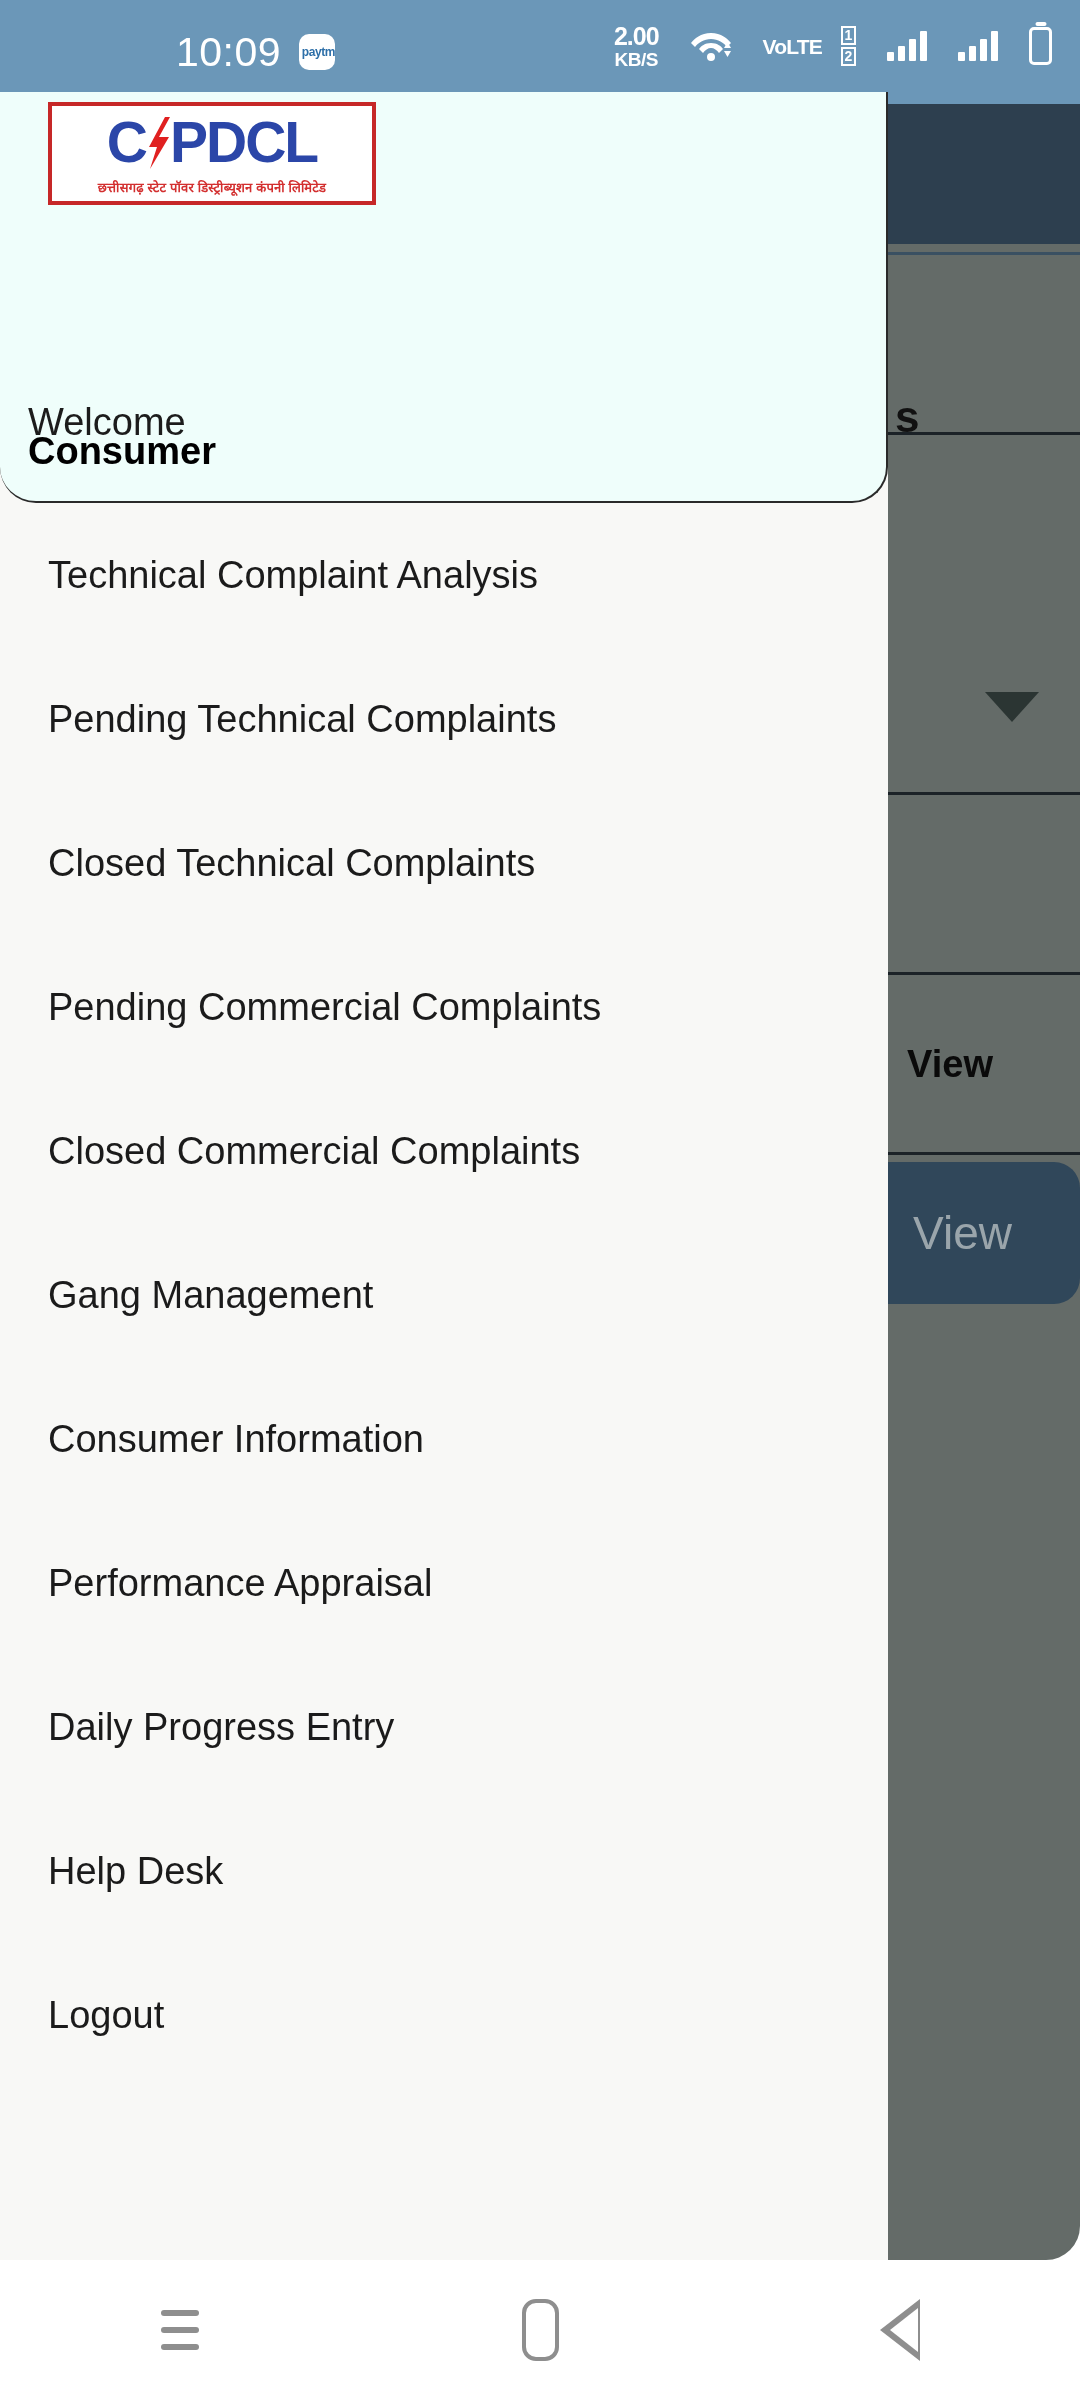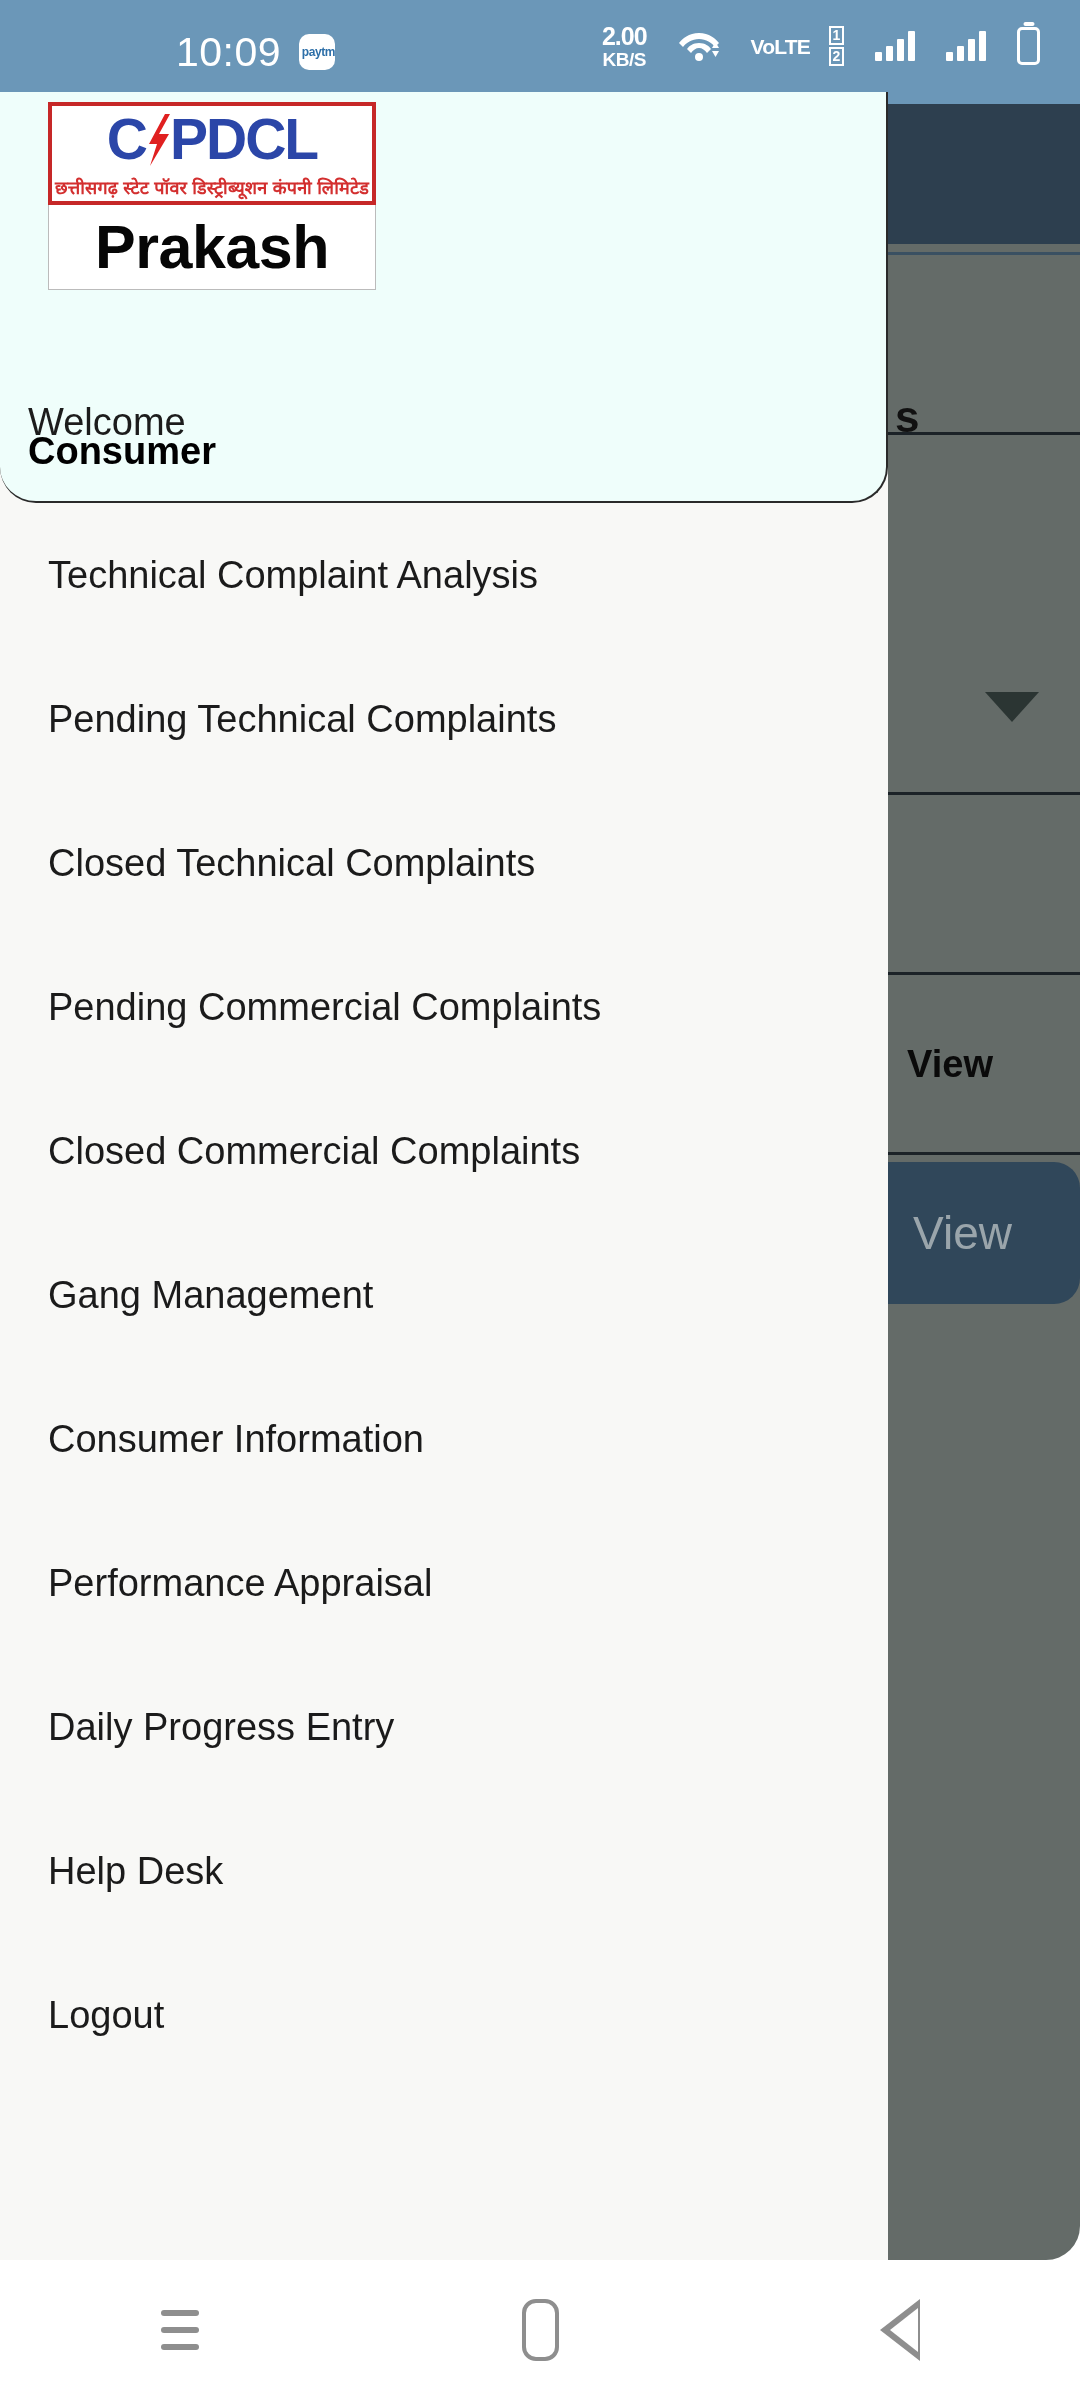--- a/index.html
+++ b/index.html
@@ -17,21 +17,21 @@
     background:#6b97b8; display:flex; align-items:center; color:#ffffff;
   }
   .sb-left{ display:flex; align-items:center; gap:18px; margin-left:176px; }
   .sb-clock{ font-size:41px; letter-spacing:.5px; font-weight:400; line-height:1; }
   .paytm-icon{
     width:36px; height:36px; background:#ffffff; border-radius:10px;
     display:flex; align-items:center; justify-content:flex-end;
   }
   .paytm-icon span{ font-size:12px; font-weight:700; color:#2d6fa8; letter-spacing:-.4px; }
   .sb-right{
-    position:absolute; right:40px; top:0; height:92px;
+    position:absolute; right:28px; top:0; height:92px;
     display:flex; align-items:center; gap:31px;
   }
   .netspeed{ display:flex; flex-direction:column; align-items:center; line-height:1; }
   .netspeed .n1{ font-size:25px; font-weight:700; letter-spacing:-1px; }
   .netspeed .n2{ font-size:19px; font-weight:700; letter-spacing:-.5px; margin-top:1px; }
   .volte{ display:flex; flex-direction:column; line-height:1; align-items:flex-start; }
   .volte .v-row{ display:flex; align-items:center; gap:1px; }
   .volte .v-txt{ font-size:21px; font-weight:700; letter-spacing:-.8px; }
   .volte .v-num{
     font-size:14px; font-weight:700; border:2px solid #ffffff; color:#ffffff;
@@ -106,21 +106,21 @@
     display:flex; flex-direction:column; align-items:center; justify-content:center;
   }
   .logo-wordmark{
     display:flex; align-items:center; justify-content:center;
     font-size:57px; font-weight:700; color:#2b46a8; letter-spacing:-2px;
     line-height:1; height:62px;
   }
   .bolt{ display:inline-block; width:30px; height:56px; position:relative; margin:0 -3px; }
   .bolt svg{ position:absolute; left:0; top:0; }
   .logo-sub{
-    font-size:18px; color:#d32f2f; font-weight:700; letter-spacing:.2px;
+    font-size:13px; color:#d32f2f; font-weight:700; letter-spacing:.2px;
     margin-top:4px; white-space:nowrap;
   }
   .prakash-card{
     position:absolute; left:48px; top:113px; width:328px; height:85px;
     background:#ffffff; border:1px solid #bbbbbb; border-top:none;
     display:flex; align-items:center; justify-content:center;
   }
   .prakash-card span{ font-size:61px; font-weight:700; color:#060606; letter-spacing:-.5px; }
   .welcome-label{
     position:absolute; left:28px; top:352px; transform:translateY(-100%);
@@ -184,23 +184,20 @@
           <span class="bolt">
             <svg width="30" height="56" viewBox="0 0 30 56">
               <polygon points="22,2 6,32 14,32 7,54 26,22 16,22 27,2" fill="#e02020"></polygon>
             </svg>
           </span>
           <span>PDCL</span>
         </div>
         <div class="logo-sub">छत्तीसगढ़ स्टेट पॉवर डिस्ट्रीब्यूशन कंपनी लिमिटेड</div>
       </div>
 
-      <div class="prakash-card">
-        <span>Prakash</span>
-      </div>
 
       <div class="welcome-label">Welcome</div>
       <div class="welcome-name">Consumer</div>
     </div>
 
     <div class="menu-list">
       <div class="menu-item">Technical Complaint Analysis</div>
       <div class="menu-item">Pending Technical Complaints</div>
       <div class="menu-item">Closed Technical Complaints</div>
       <div class="menu-item">Pending Commercial Complaints</div>

